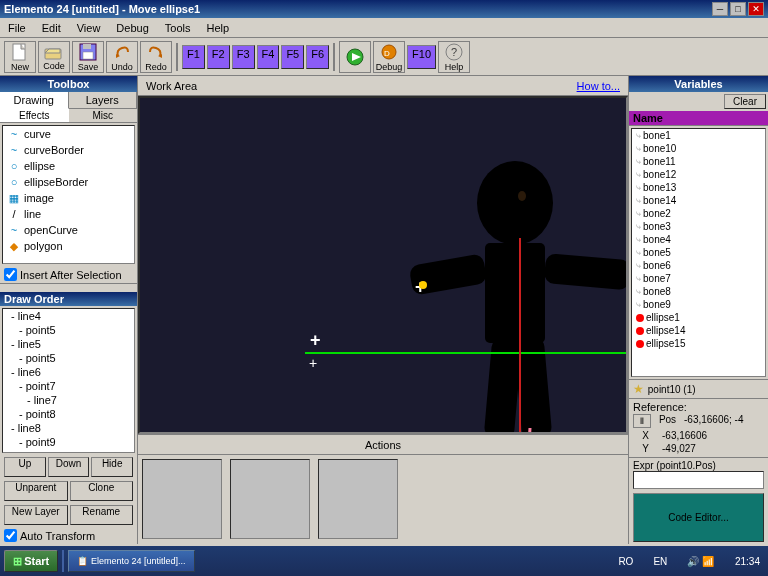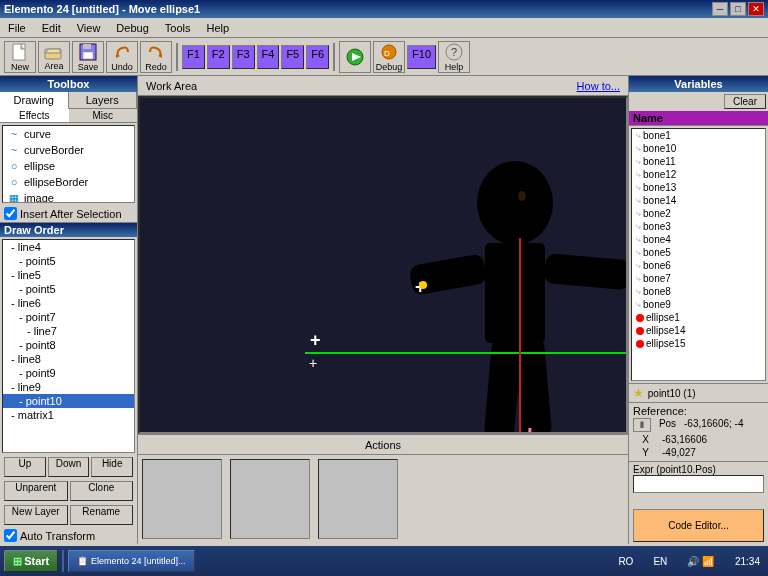--- a/index.html
+++ b/index.html
@@ -36,22 +36,22 @@
     .sub-tab.active { background: white; }
     
     .tool-list { flex: 1; overflow-y: auto; background: white; border: 1px inset #808080; margin: 2px; }
     .tool-item { padding: 1px 4px; font-size: 11px; cursor: pointer; display: flex; align-items: center; gap: 3px; }
     .tool-icon { width: 14px; height: 14px; display: inline-flex; align-items: center; justify-content: center; }
     
     .insert-check { display: flex; align-items: center; gap: 3px; padding: 2px 4px; font-size: 11px; }
     
     
     .draw-order { background: #d4d0c8; border-top: 1px solid #808080; }
-    .section-title { background: linear-gradient(to bottom, #0a246a, #3a6ea5); color: white; font-size: 11px; font-weight: bold; padding: 1px 4px; }
-    .draw-list { height: 214px; overflow-y: auto; background: white; border: 1px inset #808080; margin: 2px; }
+    .section-title { background: linear-gradient(to bottom, #0a246a, #3a6ea5); color: white; font-size: 11px; font-weight: bold; padding: 1px 4px; margin-top: 8px; }
+    .draw-list { height: 145px; overflow-y: auto; background: white; border: 1px inset #808080; margin: 2px; }
     .draw-item { padding: 1px 4px; font-size: 11px; cursor: pointer; display: flex; align-items: center; }
     .draw-item.selected { background: #316ac5; color: white; }
     
     .btn-row { display: flex; gap: 2px; padding: 2px 4px; }
     .action-btn { flex: 1; height: 20px; background: #d4d0c8; border: 1px outset #808080; font-size: 10px; cursor: pointer; text-align: center; }
     
     .auto-transform { display: flex; align-items: center; gap: 3px; padding: 2px 4px; font-size: 11px; }
     
     
     .work-area-container { flex: 1; display: flex; flex-direction: column; }
@@ -79,21 +79,21 @@
     .ref-item { display: flex; gap: 4px; font-size: 10px; padding: 1px 0; }
     .ref-label { width: 25px; text-align: center; }
     .ref-value { font-size: 10px; }
     
     .selected-label { background: #d4d0c8; padding: 2px 4px; font-size: 10px; display: flex; align-items: center; gap: 4px; border-top: 1px solid #808080; }
     .star-icon { color: #d4af37; font-size: 12px; }
     
     .expr-panel { padding: 2px 4px; border-top: 1px solid #808080; }
     .expr-label { font-size: 10px; }
     .expr-input { width: 100%; height: 18px; border: 1px inset #808080; font-size: 10px; padding: 1px 2px; }
-    .code-editor-btn { width: 100%; margin-top: 16px; padding: 10px; background: #fdba74; border: 1px outset #808080; font-size: 10px; cursor: pointer; }
+    .code-editor-btn { width: 100%; margin-top: 4px; padding: 18px; background: #0f766e; border: 1px outset #808080; font-size: 10px; cursor: pointer; }
     
     
     .taskbar { position: absolute; bottom: 0; left: 0; width: 768px; height: 30px; background: linear-gradient(to bottom, #1f3a6e, #1a2d5a); display: flex; align-items: center; padding: 0 4px; gap: 4px; }
     .start-btn { background: linear-gradient(to bottom, #4a8a4a, #2a6a2a); color: white; padding: 2px 8px; font-size: 11px; font-weight: bold; border: 1px outset #808080; cursor: pointer; height: 22px; display: flex; align-items: center; border-radius: 2px; }
     .taskbar-items { display: flex; gap: 2px; flex: 1; }
     .taskbar-item { background: linear-gradient(to bottom, #2a5a9a, #1a3a7a); color: white; padding: 2px 8px; font-size: 10px; border: 1px outset #6080a0; cursor: pointer; height: 22px; display: flex; align-items: center; min-width: 100px; }
     .taskbar-item.active { background: linear-gradient(to bottom, #3a6ab0, #2a4a90); }
     .taskbar-sys-tray { display: flex; align-items: center; gap: 20px; color: white; font-size: 10px; padding: 0 4px; }
   </style>
 </head>
@@ -123,21 +123,21 @@
         <rect x="3" y="2" width="12" height="16" fill="white" stroke="#888" stroke-width="1"></rect>
         <polyline points="11,2 11,7 15,7" fill="#d4d0c8" stroke="#888" stroke-width="1"></polyline>
       </svg>
     <span style="font-size:9px">New</span>
   </div>
   <div class="toolbar-btn">
     <svg width="20" height="18">
         <rect x="1" y="6" width="16" height="10" fill="#e8d080" stroke="#888" stroke-width="1" rx="1"></rect>
         <polygon points="1,10 5,6 16,6 16,10" fill="#f0e090" stroke="#888" stroke-width="1"></polygon>
       </svg>
-    <span style="font-size:9px">Area</span>
+    <span style="font-size:9px">Code</span>
   </div>
   <div class="toolbar-btn">
     <svg width="20" height="20">
         <rect x="2" y="2" width="16" height="16" fill="#8080f0" stroke="#404" stroke-width="1"></rect>
         <rect x="5" y="2" width="8" height="5" fill="#c0c0c0"></rect>
         <rect x="5" y="10" width="10" height="7" fill="white" stroke="#888" stroke-width="0.5"></rect>
       </svg>
     <span style="font-size:9px">Save</span>
   </div>
   <div class="toolbar-btn">

